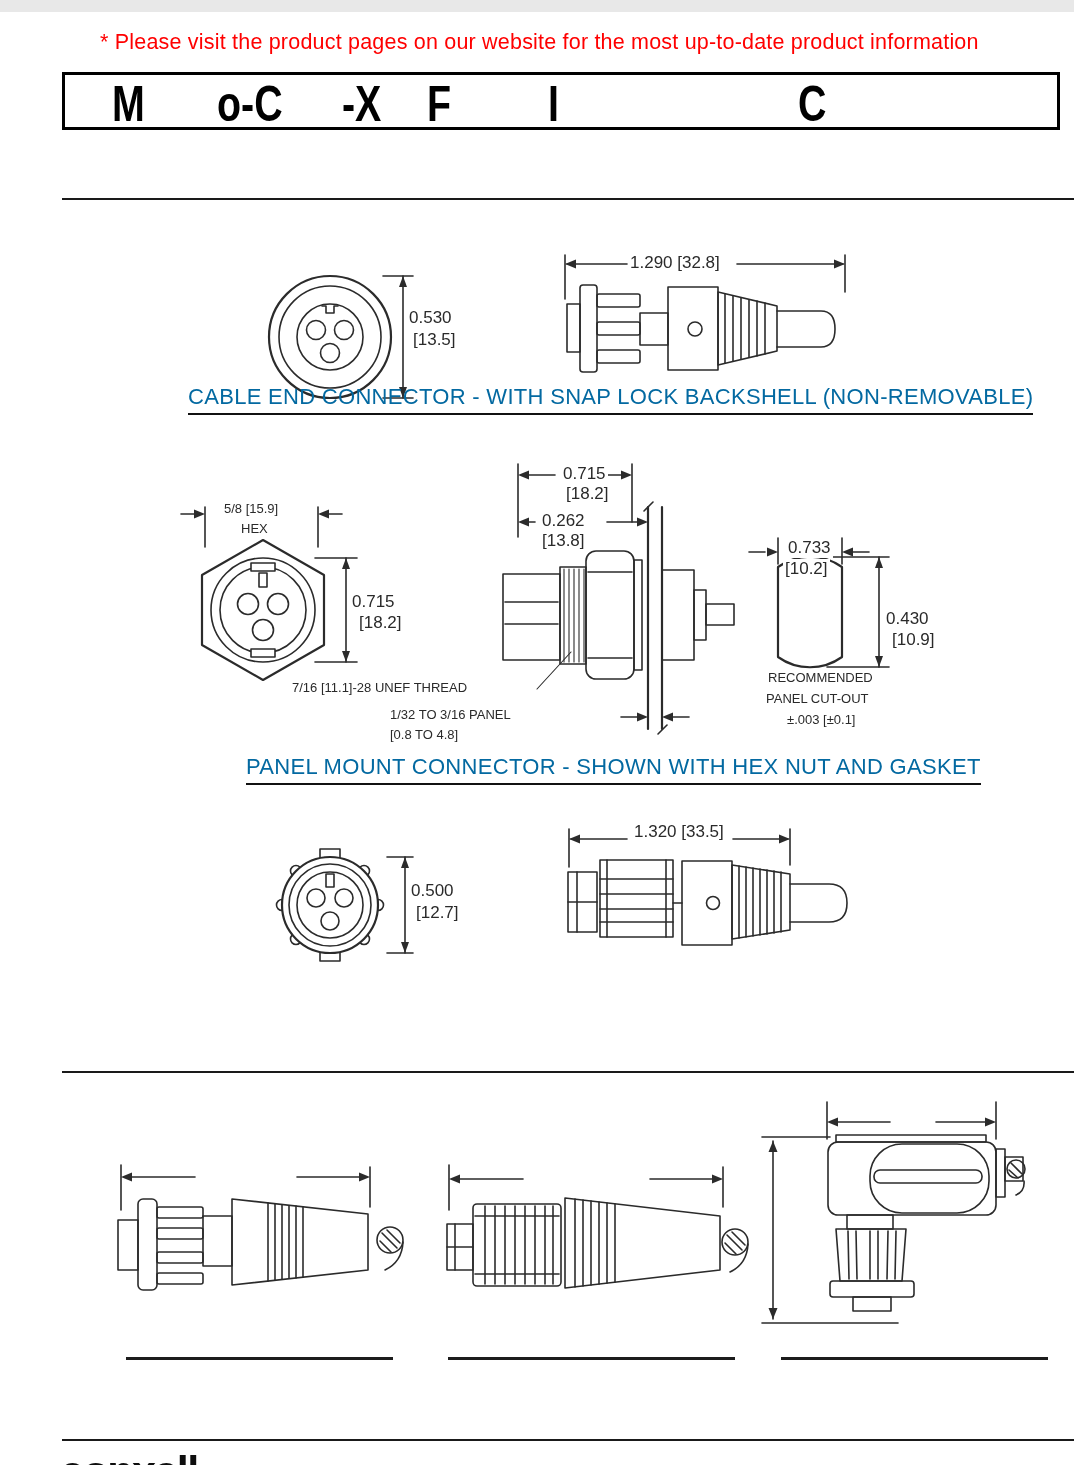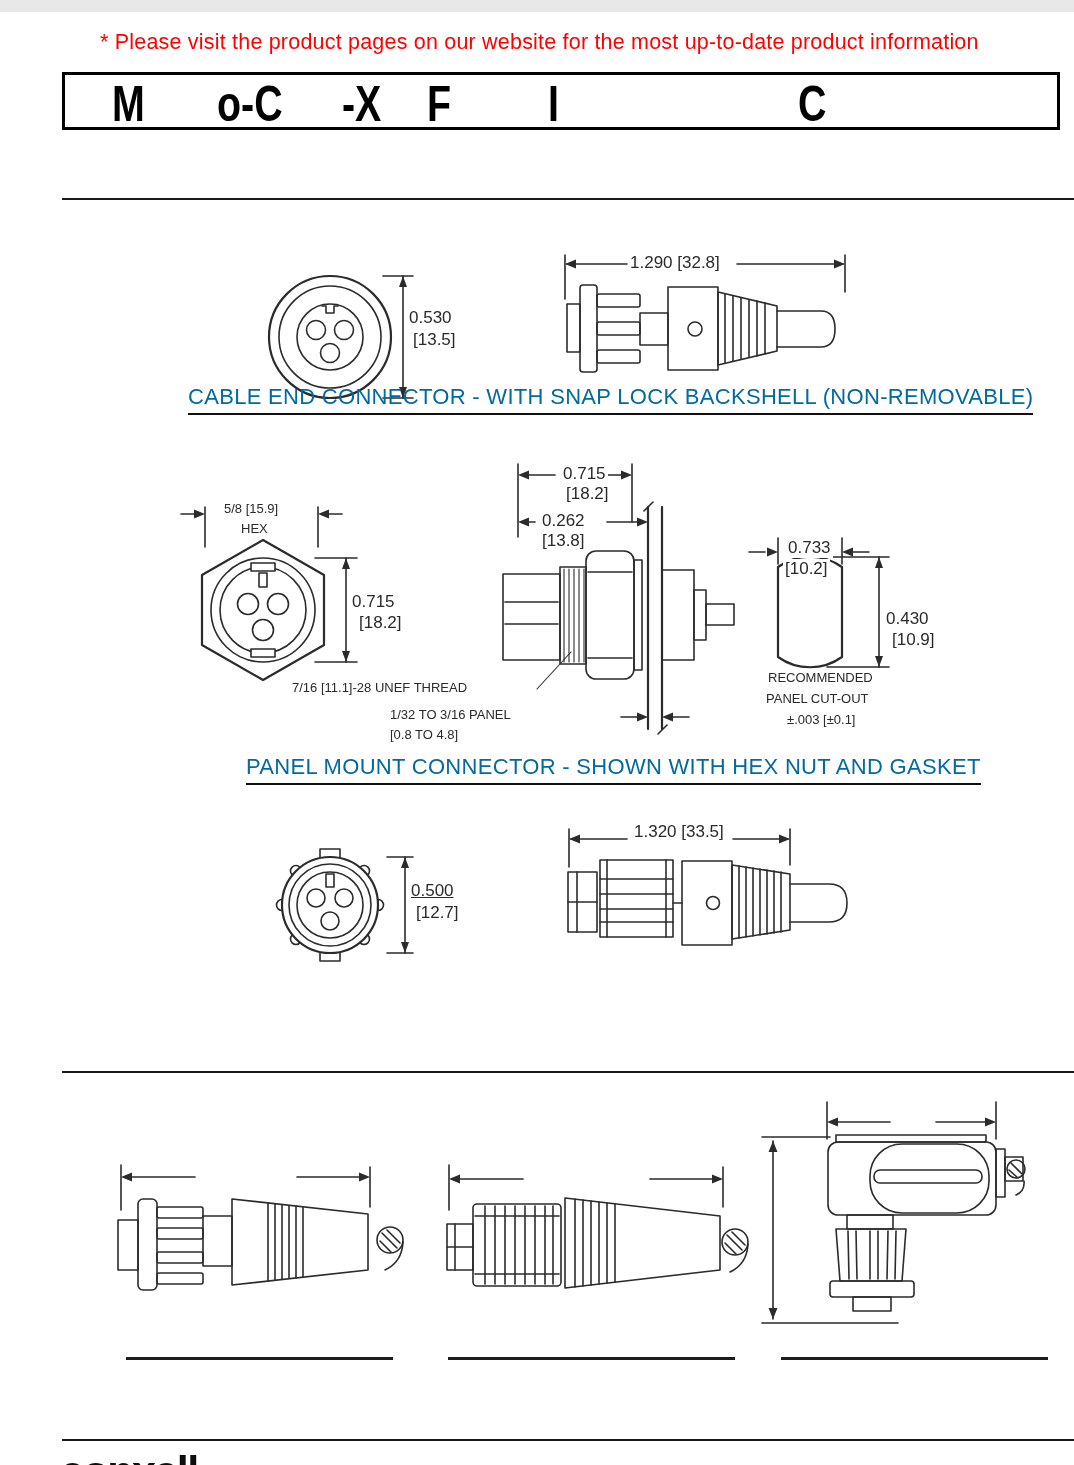--- a/index.html
+++ b/index.html
@@ -277,21 +277,21 @@
 
     <g class="thin">
       <line x1="314" y1="12" x2="314" y2="50"></line>
       <line x1="535" y1="12" x2="535" y2="48"></line>
       <line x1="316" y1="22" x2="372" y2="22"></line>
       <line x1="478" y1="22" x2="533" y2="22"></line>
       <path class="arrow" d="M314,22 l11,-4.5 v9 z"></path>
       <path class="arrow" d="M535,22 l-11,-4.5 v9 z"></path>
     </g>
   </svg>
-  <div class="abs dim" style="left:409px; top:869px;text-decoration:underline;">0.500</div>
+  <div class="abs dim" style="left:409px; top:869px;">0.500</div>
   <div class="abs dim" style="left:414px; top:891px;">[12.7]</div>
   <div class="abs dim" style="left:632px; top:810px;">1.320 [33.5]</div>
 
   <div class="rule" style="left:62px; top:1059px; width:1012px;"></div>
 
   <svg style="left:85px; top:1150px;" width="330" height="150" viewBox="0 0 330 150">
     <g class="thin">
       <line x1="36" y1="3" x2="36" y2="48"></line>
       <line x1="285" y1="5" x2="285" y2="45"></line>
       <line x1="46" y1="15" x2="110" y2="15"></line>

